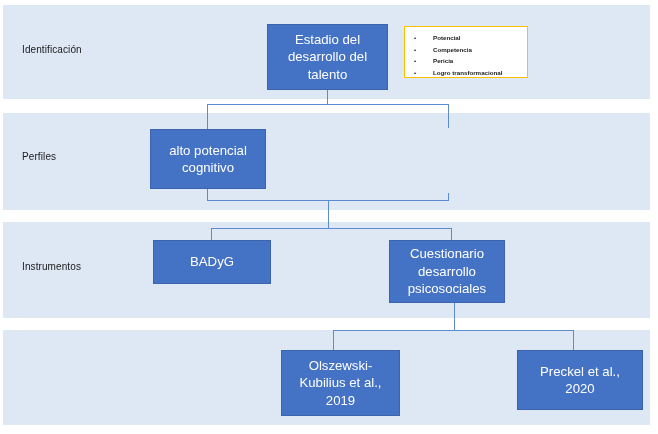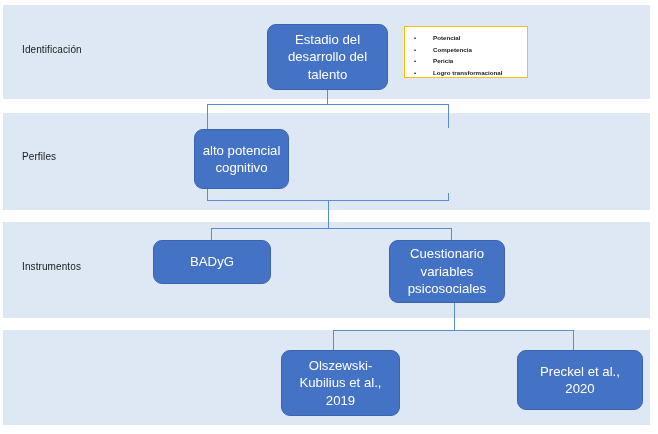--- a/index.html
+++ b/index.html
@@ -47,34 +47,34 @@
     background: #5b8bd0;
   }
   .conn-v { width: 1.4px; }
   .conn-h { height: 1.4px; }
 
   
   .node {
     position: absolute;
     background: #4472c4;
     border: 1.2px solid #3b64ac;
-    border-radius: 9px;
+    border-radius: 0;
     color: #ffffff;
     display: flex;
     align-items: center;
     justify-content: center;
     text-align: center;
     font-size: 13.2px;
     line-height: 1.32;
     box-sizing: border-box;
     padding: 2px 6px;
   }
 
   #node-estadio     { left: 267px; top: 24px;  width: 121px; height: 66px; }
-  #node-altopot     { left: 150px; top: 129px; width: 95px; height: 60px; margin-left: 44px; }
+  #node-altopot     { left: 150px; top: 129px; width: 116px; height: 60px; }
   #node-potrend     { left: 390px; top: 127px; width: 119px; height: 66px; }
   #node-badyg       { left: 153px; top: 240px; width: 118px; height: 44px; }
   #node-cuest       { left: 389px; top: 240px; width: 116px; height: 63px; }
   #node-olszewski   { left: 281px; top: 350px; width: 119px; height: 66px; }
   #node-preckel     { left: 517px; top: 350px; width: 126px; height: 60px; }
 
   
   #callout {
     position: absolute;
     left: 404px;
@@ -136,21 +136,21 @@
   <div class="conn conn-v" style="left:451px; top:228px; height:13px;"></div>
 
   <div class="conn conn-v" style="left:454px; top:303px; height:28px;"></div>
   <div class="conn conn-h" style="left:333px; top:330px; width:241px;"></div>
   <div class="conn conn-v" style="left:333px; top:330px; height:21px;"></div>
   <div class="conn conn-v" style="left:573px; top:330px; height:21px;"></div>
 
   <div class="node" id="node-estadio">Estadio del desarrollo del talento</div>
   <div class="node" id="node-altopot">alto potencial cognitivo</div>
   <div class="node" id="node-badyg">BADyG</div>
-  <div class="node" id="node-cuest">Cuestionario variables psicosociales</div>
+  <div class="node" id="node-cuest">Cuestionario desarrollo psicosociales</div>
   <div class="node" id="node-olszewski">Olszewski-Kubilius et al., 2019</div>
   <div class="node" id="node-preckel">Preckel et al., 2020</div>
 
   <div id="callout">
     <ul>
       <li>Potencial</li>
       <li>Competencia</li>
       <li>Pericia</li>
       <li>Logro transformacional</li>
     </ul>

